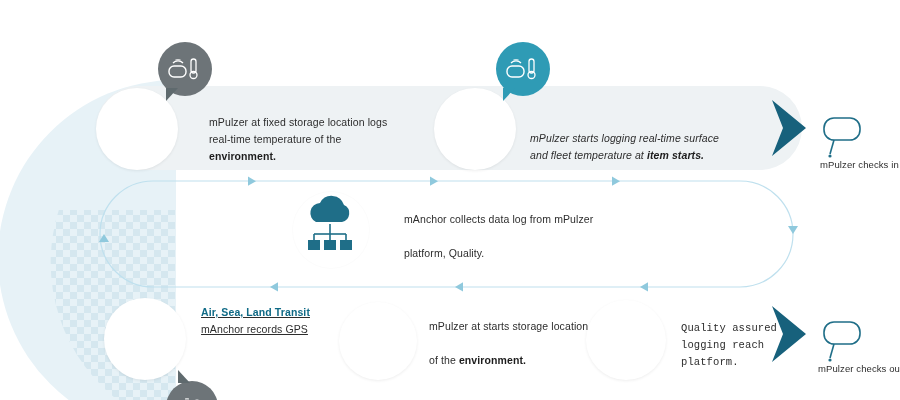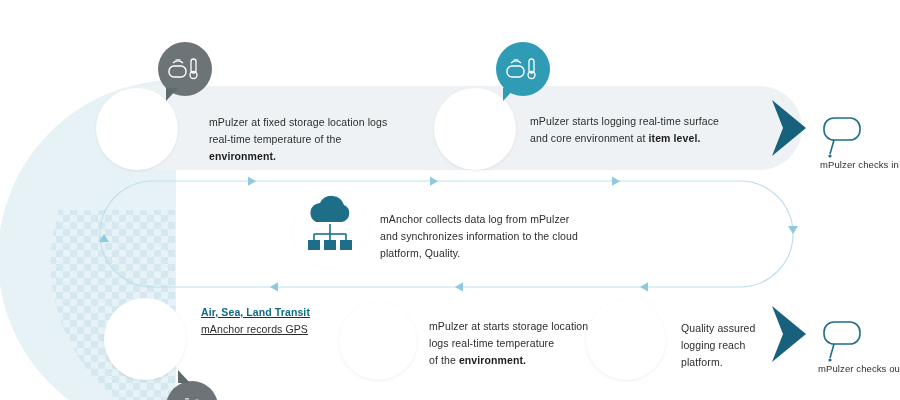--- a/index.html
+++ b/index.html
@@ -222,43 +222,43 @@
       <circle cx="21" cy="10" r="1.4" fill="#ffffff"></circle>
     </svg>
   </div>
   <div class="tagpoint" style="left:178px;top:330px;border-left:12px solid #5f6a6e;border-top:13px solid transparent;"></div>
 
   <div class="txt" style="left:209px;top:74px;width:200px;">
     <span>mPulzer at fixed storage location logs</span><br>
     <span>real-time temperature of the </span><b>environment.</b>
   </div>
 
-  <div class="txt" style="left:530px;top:73px;width:220px;">
+  <div class="txt" style="left:530px;top:90px;width:220px;font-style:italic;">
     <span>mPulzer starts logging real-time surface</span><br>
-    <span>and core environment at </span><b>item level.</b>
-  </div>
-
-  <div class="txt" style="left:380px;top:171px;width:220px;">
+    <span>and fleet temperature at </span><b>item starts.</b>
+  </div>
+
+  <div class="txt" style="left:404px;top:171px;width:220px;">
     <span>mAnchor collects data log from mPulzer</span><br>
-    <span>and synchronizes information to the cloud</span><br>
+    <br>
     <span>platform, Quality.</span>
   </div>
 
   <div class="txt" style="left:201px;top:264px;width:150px;text-decoration:underline;">
     <b class="accent">Air, Sea, Land Transit</b><br>
     <span>mAnchor records GPS</span><br>
   </div>
 
   <div class="txt" style="left:429px;top:278px;width:160px;">
     <span>mPulzer at starts storage location</span><br>
-    <span>logs real-time temperature</span><br>
+    <br>
     <span>of the </span><b>environment.</b>
   </div>
 
-  <div class="txt" style="left:681px;top:280px;width:120px;">
+  <div class="txt" style="left:681px;top:280px;width:120px;font-family:Liberation Mono, monospace;">
     <span>Quality assured</span><br>
     <span>logging reach</span><br>
     <span>platform.</span>
   </div>
 
   <div class="caption" style="left:820px;top:118px;width:90px;">mPulzer checks in</div>
   <div class="caption" style="left:818px;top:322px;width:96px;">mPulzer checks out</div>
 
 </div>
 

